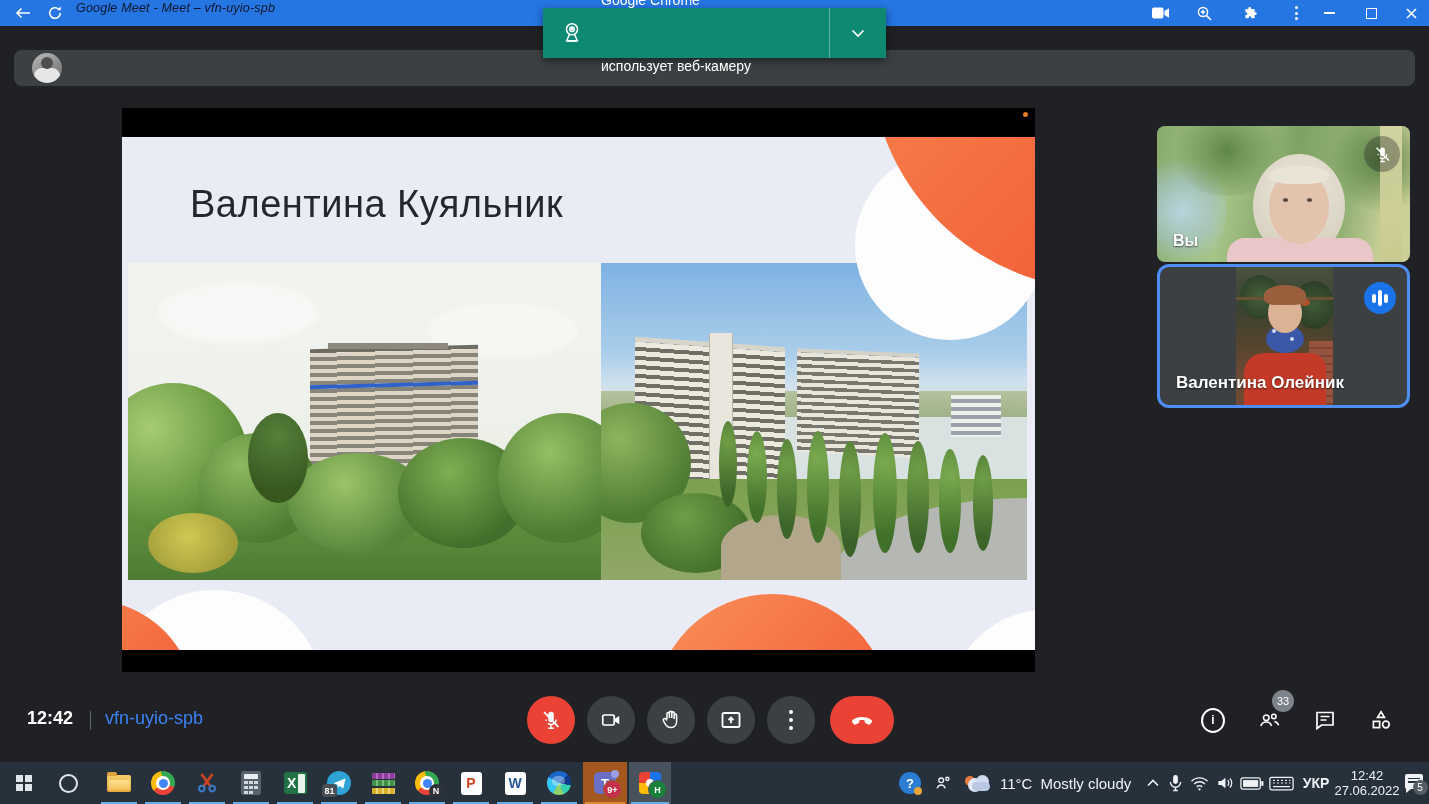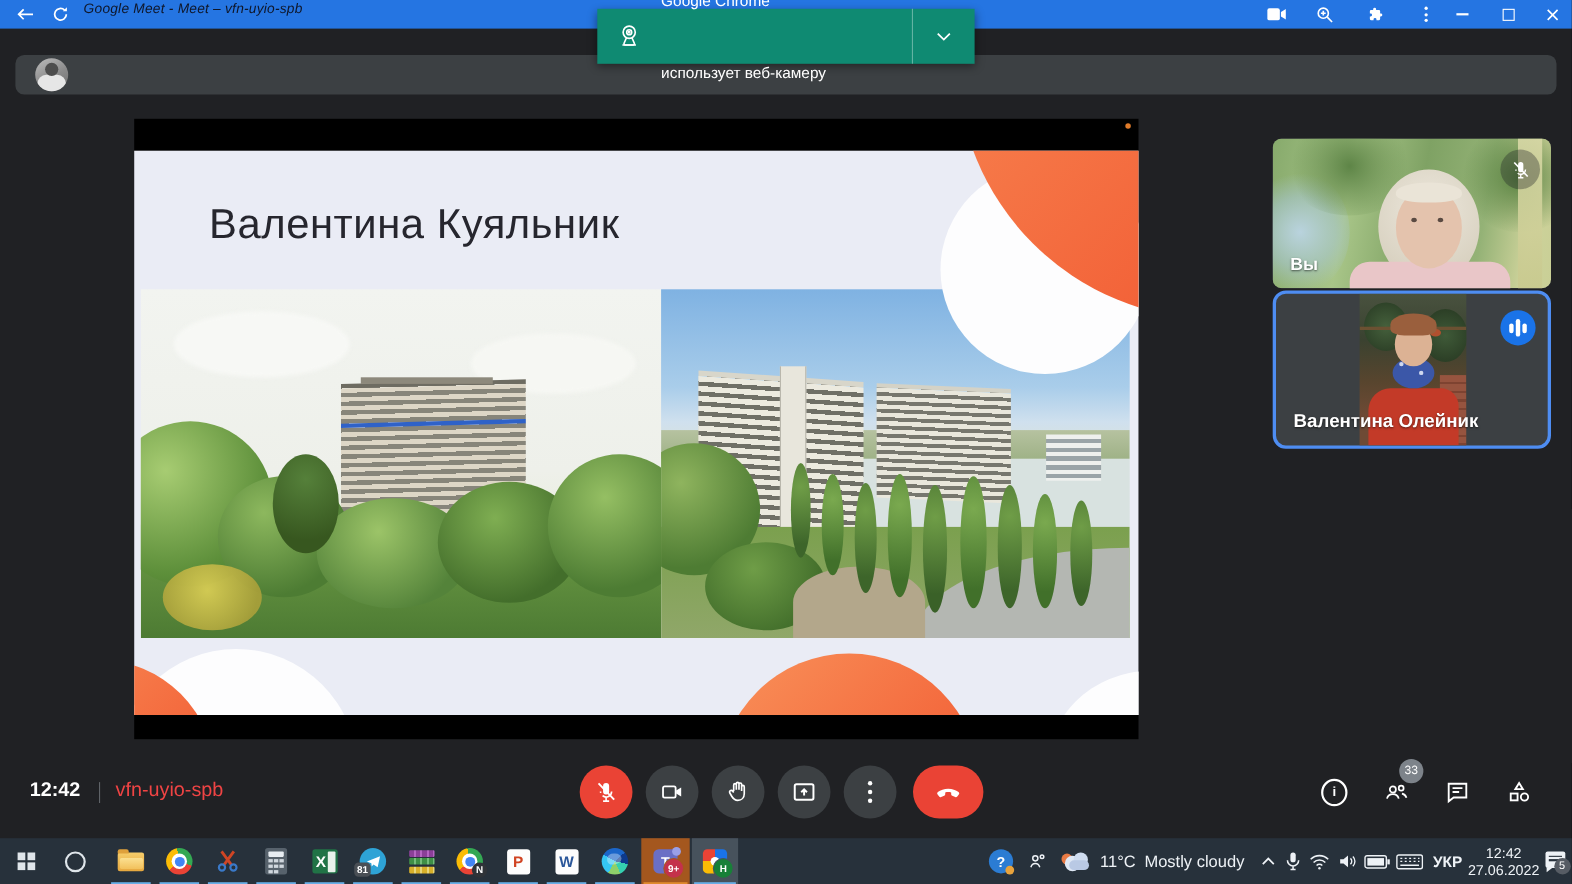--- a/index.html
+++ b/index.html
@@ -51,21 +51,21 @@
               text-shadow:0 1px 2px rgba(0,0,0,.6);}
   .mic-off-chip{position:absolute;right:10px;top:10px;width:36px;height:36px;border-radius:50%;
                 background:rgba(32,33,36,.35);display:flex;align-items:center;justify-content:center;}
   .speak-chip{position:absolute;right:11px;top:15px;width:32px;height:32px;border-radius:50%;background:#1a73e8;
               display:flex;align-items:center;justify-content:center;gap:2.5px;}
   .speak-chip i{width:3.5px;border-radius:2px;background:#fff;}
 
   
   .mb-time{position:absolute;left:27px;top:708px;font-size:18px;font-weight:700;color:#fff;}
   .mb-div{position:absolute;left:90px;top:711px;width:1px;height:19px;background:#5f6368;}
-  .mb-code{position:absolute;left:105px;top:708px;font-size:18px;color:#ef4444;}
+  .mb-code{position:absolute;left:105px;top:708px;font-size:18px;color:#3b82f6;}
   .ctl{position:absolute;top:696px;width:48px;height:48px;border-radius:50%;background:#3c4043;
        display:flex;align-items:center;justify-content:center;}
   .ctl.red{background:#ea4335;}
   .endcall{position:absolute;left:830px;top:696px;width:64px;height:48px;border-radius:24px;background:#ea4335;
            display:flex;align-items:center;justify-content:center;}
   .kdots{display:flex;flex-direction:column;gap:4px;}
   .kdots i{width:4px;height:4px;border-radius:50%;background:#fff;}
   .ric{position:absolute;top:708px;width:24px;height:24px;display:flex;align-items:center;justify-content:center;}
   .info-circ{width:21px;height:21px;border-radius:50%;border:2px solid #fff;display:flex;align-items:center;
              justify-content:center;font-size:12px;font-weight:700;color:#fff;font-style:normal;}

